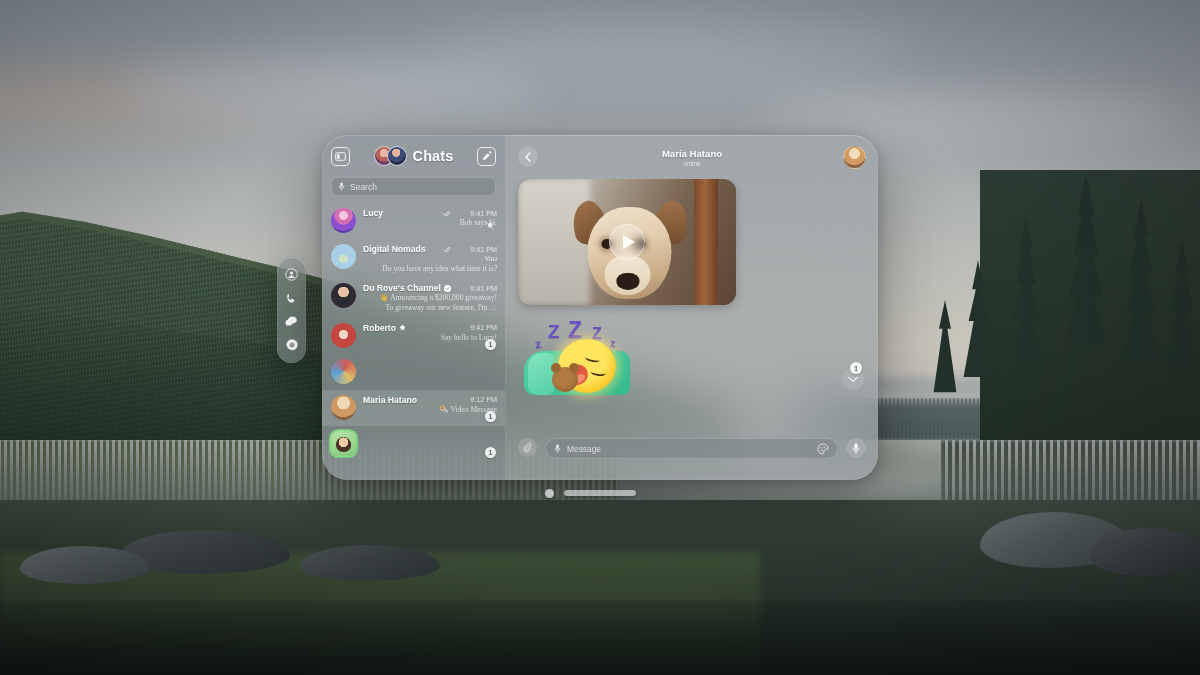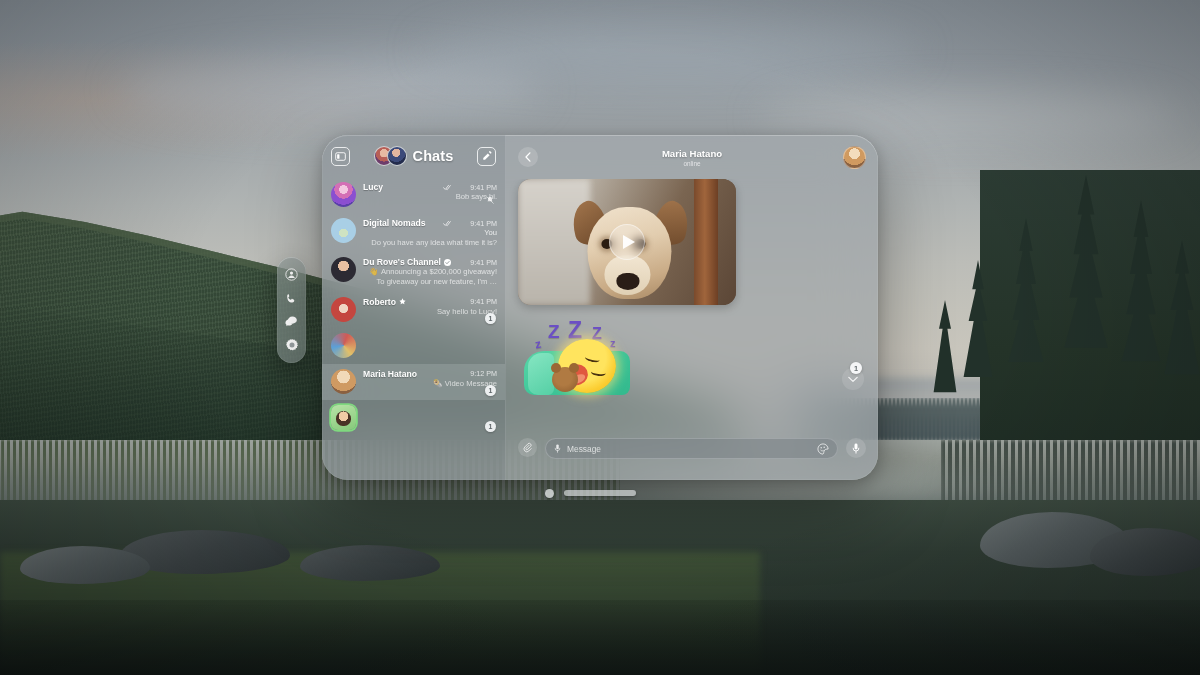--- a/index.html
+++ b/index.html
@@ -298,21 +298,21 @@
     display: flex; align-items: center; gap: 18px;
     flex: 0 0 auto;
     padding-left: 3px;
   }
   .ch-sub {
     font-size: 7.6px;
     color: rgba(255,255,255,.80);
     line-height: 1.28;
     white-space: nowrap; overflow: hidden; text-overflow: ellipsis;
   }
-  .ch-sub.dim { color: rgba(255,255,255,.68); }
+  .ch-sub.dim { color: rgba(255,255,255,.68); font-family: Liberation Serif, serif; }
   .unread {
     position: absolute;
     right: 9px; bottom: 4px;
     min-width: 11px; height: 11px;
     border-radius: 6px;
     background: rgba(245,247,248,.92);
     color: #5d6568;
     font-size: 7px; font-weight: 700;
     display: flex; align-items: center; justify-content: center;
     padding: 0 3px;
@@ -696,20 +696,29 @@
           <div class="side-title">Chats</div>
         </div>
         <div class="ic-btn">
           <svg width="10" height="10" viewBox="0 0 16 16">
             <path d="M2 11.1V14h2.9l7.3-7.3-2.9-2.9L2 11.1z" fill="#fff"></path>
             <path d="M13.8 4.4l1-1a.9.9 0 000-1.3l-1.6-1.6a.9.9 0 00-1.3 0l-1 1 2.9 2.9z" fill="#fff"></path>
           </svg>
         </div>
       </div>
 
+      <div class="search-wrap">
+        <div class="search-box">
+          <svg width="7" height="9" viewBox="0 0 10 14">
+            <rect x="3.1" y="0.6" width="3.8" height="7.6" rx="1.9" fill="rgba(255,255,255,.82)"></rect>
+            <path d="M1.3 6.6a3.7 3.7 0 007.4 0M5 10.3v2.6" fill="none" stroke="rgba(255,255,255,.82)" stroke-width="1.1" stroke-linecap="round"></path>
+          </svg>
+          <span class="ph">Search</span>
+        </div>
+      </div>
 
       <div class="chat-list" id="chat-list">
           <div class="chat-row">
             <div class="avatar av-lucy"></div>
             <div class="ch-main">
               <div class="ch-top">
                 <div class="ch-name">Lucy</div>
                 <div class="ch-time">
                   <svg width="9" height="7" viewBox="0 0 14 10">
                     <path d="M.8 5.4L3.6 8 8.6 1.6" fill="none" stroke="rgba(255,255,255,.85)" stroke-width="1.3" stroke-linecap="round" stroke-linejoin="round"></path>

